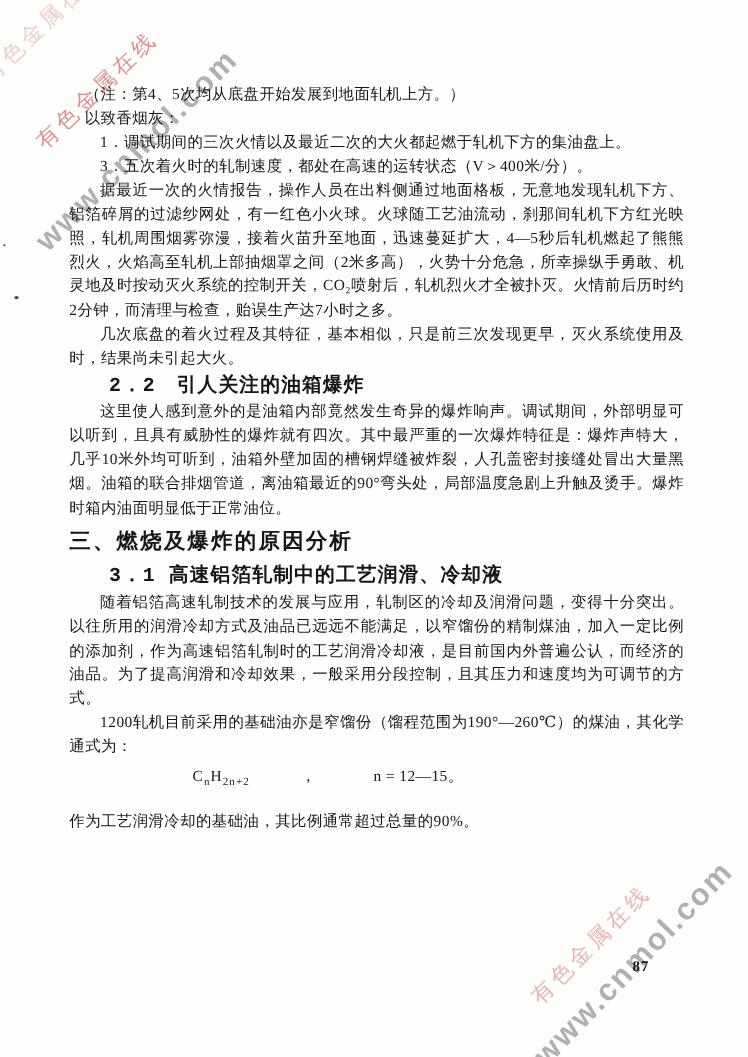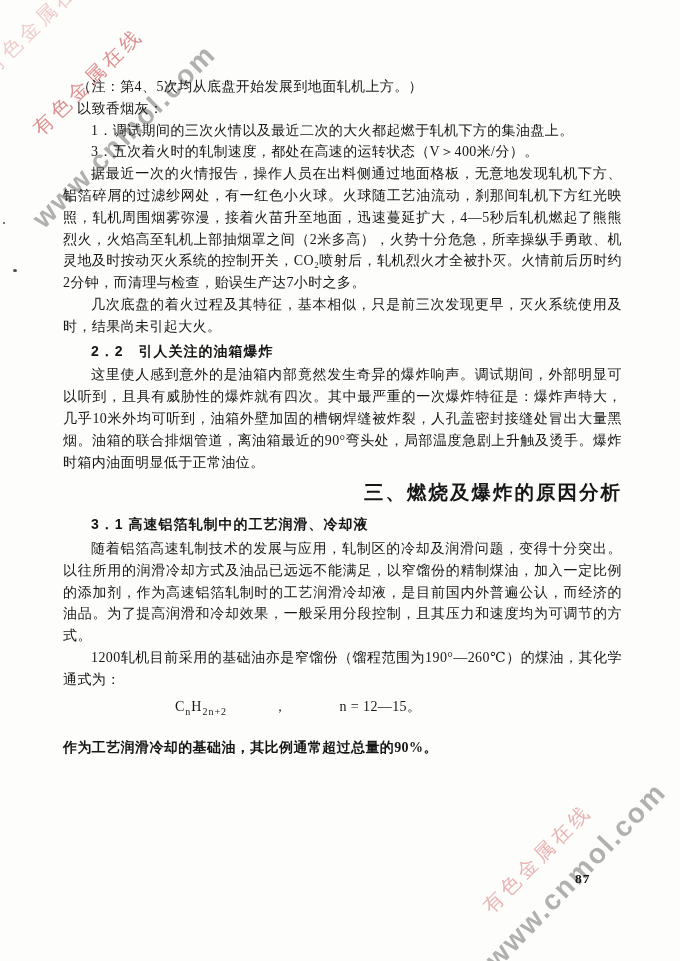--- a/index.html
+++ b/index.html
@@ -18,32 +18,32 @@
   .body-text{
     position:absolute;
     left:63px;top:76px;width:559px;
     font-size:14px;
     line-height:21.8px;
     text-align:justify;
     font-weight:500;
     letter-spacing:0.4px;
   }
   .body-text p{margin:0;text-indent:2em;}
-  p.flush{text-indent:0;font-weight:bold;}
+  p.flush{text-indent:0;}
   p.indent1{text-indent:1em;}
   .sec-heading{
-    font-family:Liberation Sans, sans-serif;
+    font-family:Liberation Mono, monospace;
     font-weight:bold;
     text-indent:2em;
-    font-size:14px;
+    font-size:18px;
     margin:3px 0 2px 0 !important;
     letter-spacing:1px;
   }
   .main-heading{
-    text-align:right;
+    text-align:left;
     text-indent:0 !important;
     font-size:19.5px;
     font-weight:600;
     letter-spacing:2px;
     margin:9px 0 10px 0 !important;
   }
   .formula-row{
     text-indent:0 !important;
     margin:5px 0 15px 0 !important;
     white-space:nowrap;

